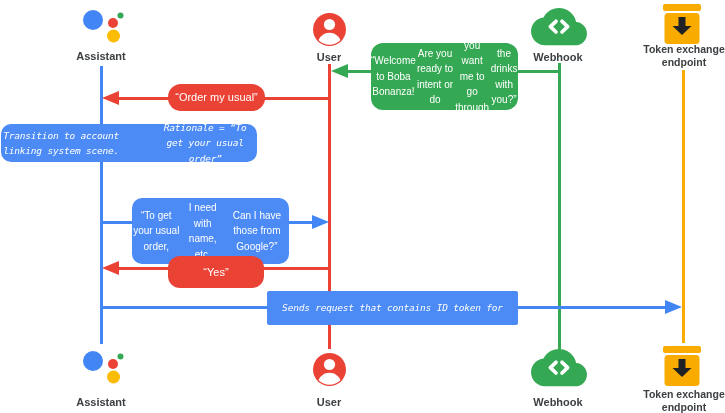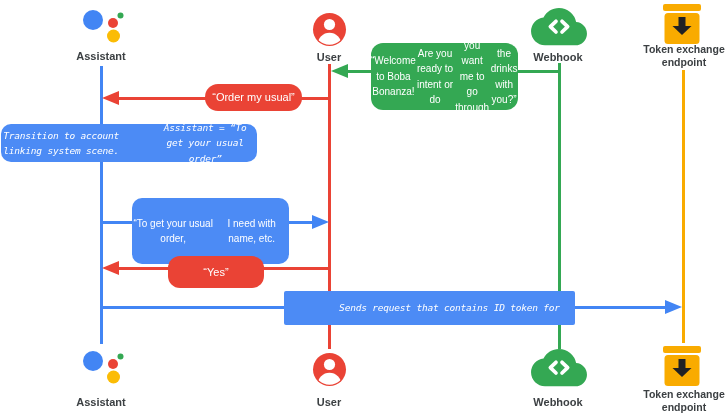--- a/index.html
+++ b/index.html
@@ -45,39 +45,40 @@
   <div class="hline" style="left:101px;top:306px;width:565px;background:var(--blue);"></div>
   <div class="ah" style="left:665px;top:300px;border-left:17px solid var(--blue);"></div>
 
   <div class="msgbox sans-msg" style="left:371px;top:43px;width:147px;height:67px;background:var(--green);border-radius:12px;">
     <div>“Welcome to Boba Bonanza!</div>
     <div>Are you ready to intent or do</div>
     <div>you want me to go through</div>
     <div>the drinks with you?”</div>
   </div>
 
-  <div class="msgbox sans-msg-lg" style="left:168px;top:84px;width:97px;height:27px;background:var(--red);border-radius:13px;margin-left:37px;">
+  <div class="msgbox sans-msg-lg" style="left:168px;top:84px;width:97px;height:27px;background:var(--red);border-radius:13px;">
     <div>“Order my usual”</div>
   </div>
 
   <div class="msgbox mono-msg" style="left:1px;top:124px;width:256px;height:38px;background:var(--blue-box);border-radius:10px;gap:32px;">
     <div>Transition to account linking system scene.</div>
-    <div>Assistant = “To get your usual order”</div>
+    <div>Rationale = “To get your usual order”</div>
   </div>
 
   <div class="msgbox sans-msg" style="left:132px;top:198px;width:157px;height:66px;background:var(--blue-box);border-radius:10px;">
     <div>“To get your usual order,</div>
     <div>I need with name, etc.</div>
+    <div>Can I have those from Google?”</div>
   </div>
 
   <div class="msgbox sans-msg-lg" style="left:168px;top:256px;width:96px;height:32px;background:var(--red);border-radius:12px;">
     <div>“Yes”</div>
   </div>
 
-  <div class="msgbox mono-msg" style="left:284px;top:291px;width:251px;height:34px;background:var(--blue-box);border-radius:2px;padding-left:40px;">
+  <div class="msgbox mono-msg" style="left:267px;top:291px;width:251px;height:34px;background:var(--blue-box);border-radius:2px;">
     <div>Sends request that contains ID token for</div>
   </div>
 
   <svg class="icon" style="left:80px;top:9px;" width="44" height="34" viewBox="0 0 44 34">
     <circle cx="13" cy="11" r="10" style="fill:var(--blue)"></circle>
     <circle cx="33" cy="14" r="5" style="fill:var(--red)"></circle>
     <circle cx="40.5" cy="6.5" r="3" style="fill:var(--green)"></circle>
     <circle cx="33.5" cy="27" r="6.5" style="fill:#FBBC05"></circle>
   </svg>
   <div class="actor-label" style="left:101px;top:50px;">Assistant</div>

